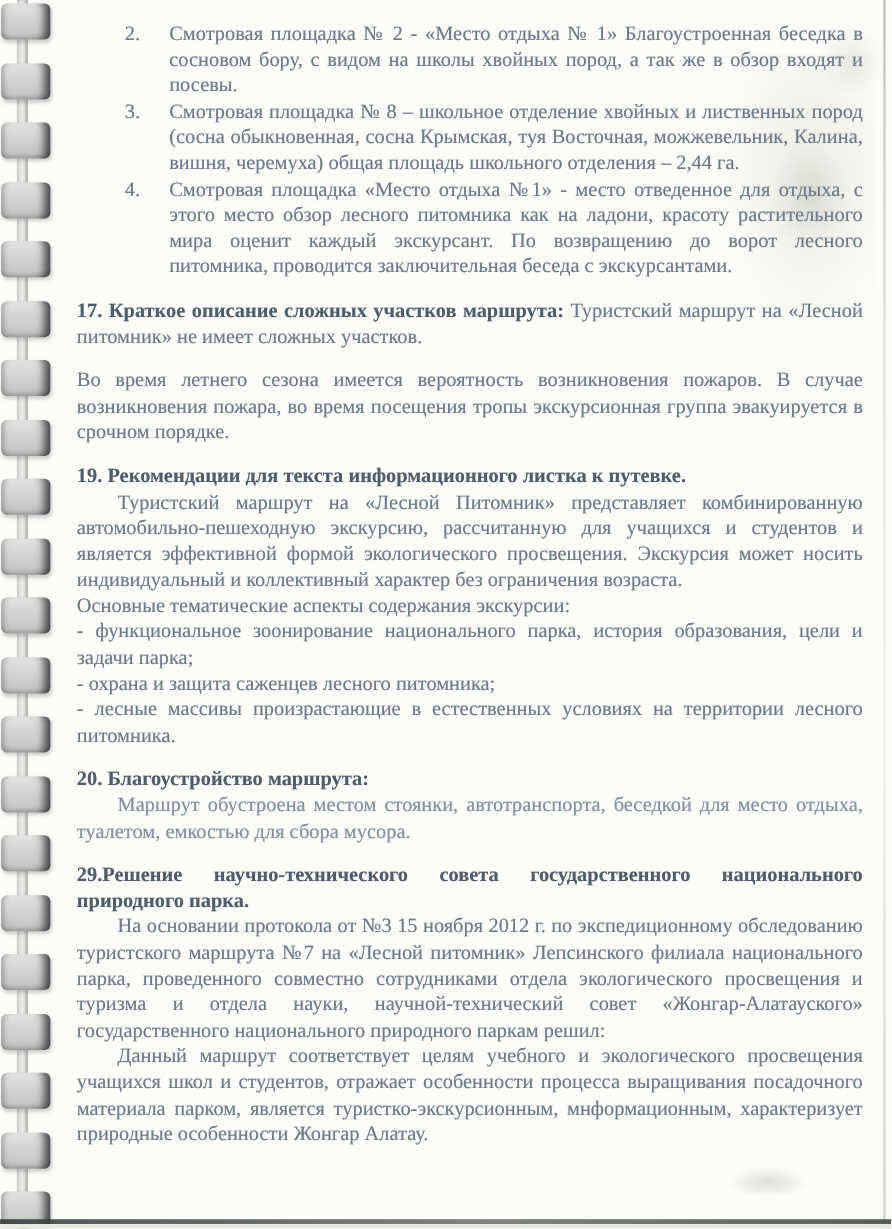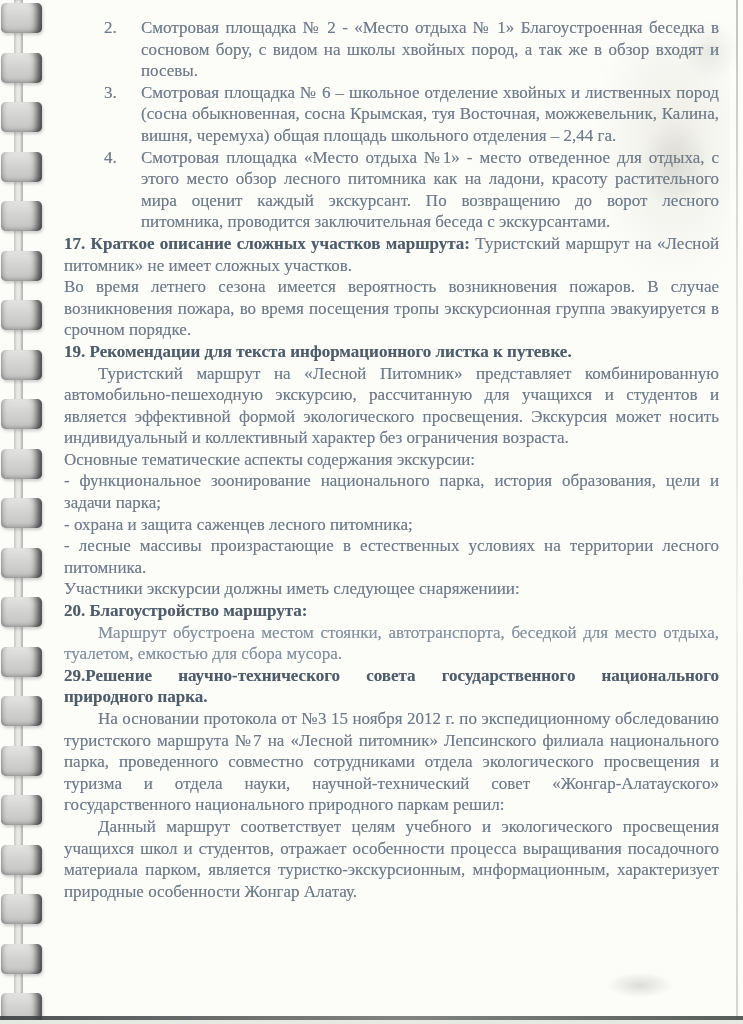--- a/index.html
+++ b/index.html
@@ -70,21 +70,21 @@
   
   .content {
     position: absolute; left: 64px; top: 17px; width: 655px;
     font-size: 17px; line-height: 21.6px;
     color: var(--ink, #6f7b89);
     text-align: justify;
     text-shadow: 0 0 0.6px rgba(111,123,137,0.55);
     z-index: 2;
   }
   .content p { margin: 0; }
-  .section { }
+  .section { margin-top: 15px; }
   b, .bold { font-weight: bold; color: var(--ink-bold, #4f5c6a); }
   .indent { text-indent: 34px; }
   .light { color: var(--ink-light, #84929f); }
 
   .list-item { position: relative; padding-left: 77px; }
   .list-item .num { position: absolute; left: 40px; top: 0; }
 </style>
 </head>
 <body>
 
@@ -122,21 +122,21 @@
 
   <div class="content">
 
     <div>
       <div class="list-item">
         <span class="num">2.</span>
         <span>Смотровая площадка № 2 - «Место отдыха № 1» Благоустроенная беседка в сосновом бору, с видом на школы хвойных пород, а так же в обзор входят и посевы.</span>
       </div>
       <div class="list-item">
         <span class="num">3.</span>
-        <span>Смотровая площадка № 6 – школьное отделение хвойных  и лиственных пород (сосна обыкновенная, сосна Крымская, туя Восточная, можжевельник, Калина, вишня, черемуха) общая площадь школьного отделения – 2,44 га.</span>
+        <span>Смотровая площадка № 8 – школьное отделение хвойных  и лиственных пород (сосна обыкновенная, сосна Крымская, туя Восточная, можжевельник, Калина, вишня, черемуха) общая площадь школьного отделения – 2,44 га.</span>
       </div>
       <div class="list-item">
         <span class="num">4.</span>
         <span>Смотровая площадка «Место отдыха №1» - место отведенное для отдыха, с этого место обзор лесного питомника как на ладони, красоту растительного мира оценит каждый экскурсант. По возвращению до ворот лесного питомника, проводится заключительная беседа с экскурсантами.</span>
       </div>
     </div>
 
     <div class="section">
       <p><b>17. Краткое описание сложных участков маршрута:</b> <span>Туристский маршрут на «Лесной питомник» не имеет сложных участков.</span></p>
     </div>
@@ -145,21 +145,20 @@
       <p>Во время летнего сезона имеется вероятность возникновения пожаров. В случае возникновения пожара, во время посещения тропы экскурсионная группа эвакуируется в срочном порядке.</p>
     </div>
 
     <div class="section">
       <p class="bold">19.  Рекомендации для текста информационного листка к путевке.</p>
       <p class="indent">Туристский маршрут на «Лесной Питомник» представляет комбинированную автомобильно-пешеходную экскурсию, рассчитанную для учащихся и студентов и является эффективной формой экологического просвещения. Экскурсия может носить индивидуальный и коллективный характер без ограничения возраста.</p>
       <p>Основные тематические аспекты содержания экскурсии:</p>
       <p>- функциональное зоонирование национального парка, история образования, цели и задачи парка;</p>
       <p>- охрана и защита саженцев лесного питомника;</p>
       <p>- лесные массивы произрастающие в естественных условиях на территории лесного питомника.</p>
-      <p>Участники экскурсии должны иметь следующее снаряжениии:</p>
     </div>
 
     <div class="section">
       <p class="bold">20. Благоустройство маршрута:</p>
       <p class="indent light">Маршрут обустроена местом стоянки, автотранспорта, беседкой для место отдыха, туалетом, емкостью для сбора мусора.</p>
     </div>
 
     <div class="section">
       <p class="bold">29.Решение научно-технического совета государственного национального природного парка.</p>
       <p class="indent">На основании протокола от №3  15 ноября 2012 г. по экспедиционному обследованию туристского маршрута №7 на «Лесной питомник» Лепсинского филиала национального парка, проведенного совместно сотрудниками отдела экологического просвещения и туризма и отдела науки, научной-технический совет «Жонгар-Алатауского» государственного национального природного паркам решил:</p>

